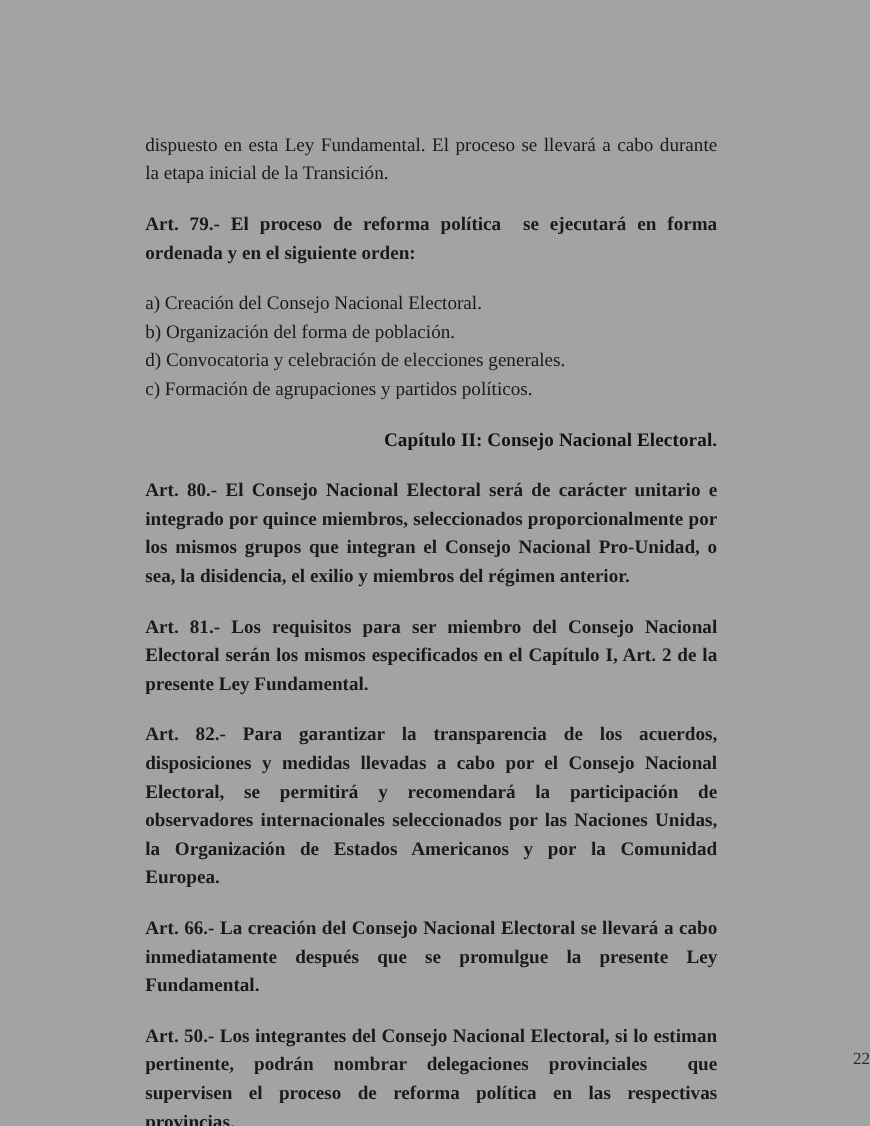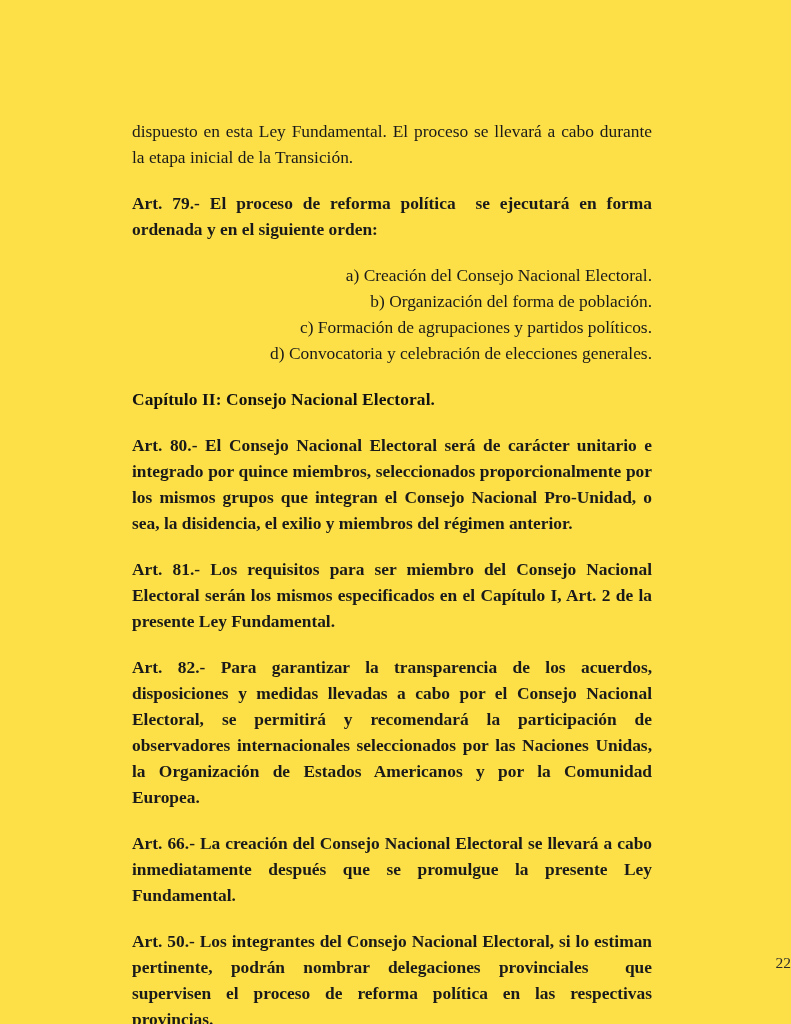--- a/index.html
+++ b/index.html
@@ -6,21 +6,21 @@
   html, body {
     margin: 0;
     padding: 0;
     background: #ffffff;
   }
 
   .page {
     position: relative;
     width: 791px;
     height: 1024px;
-    background: #fde047;
+    background: #a3a3a3;
     margin: 0 auto;
     overflow: hidden;
     font-family: "Liberation Serif", "DejaVu Serif", serif;
     color: #1a1a1a;
     -webkit-font-smoothing: antialiased;
   }
 
   .text-column {
     position: absolute;
     left: 132px;
@@ -47,27 +47,27 @@
   .gap-para {
     margin-top: 20px;
     font-weight: bold;
   }
 
   
   .enum {
     margin-top: 20px;
   }
   .enum p {
-    text-align: right;
+    text-align: left;
   }
 
   
   .chapter-heading {
     margin-top: 20px;
-    text-align: left;
+    text-align: right;
     font-weight: bold;
     font-size: 17.4px;
     line-height: 26px;
     letter-spacing: 0.1px;
     color: #121212;
   }
 
   
   p.indented {
     text-indent: 14px;
@@ -91,22 +91,22 @@
 
   <div class="text-column">
 
     <p class="block">dispuesto en esta Ley Fundamental. El proceso se llevará a cabo durante la etapa inicial de la Transición.</p>
 
     <p class="block gap-para">Art. 79.- El proceso de reforma política  se ejecutará en forma ordenada y en el siguiente orden:</p>
 
     <div class="enum">
       <p>a) Creación del Consejo Nacional Electoral.</p>
       <p>b) Organización del forma de población.</p>
+      <p>d) Convocatoria y celebración de elecciones generales.</p>
       <p>c) Formación de agrupaciones y partidos políticos.</p>
-      <p>d) Convocatoria y celebración de elecciones generales.</p>
     </div>
 
     <p class="chapter-heading">Capítulo II: Consejo Nacional Electoral.</p>
 
     <p class="block gap-para">Art. 80.- El Consejo Nacional Electoral será de carácter unitario e integrado por quince miembros, seleccionados proporcionalmente por los mismos grupos que integran el Consejo Nacional Pro-Unidad, o sea, la disidencia, el exilio y miembros del régimen anterior.</p>
 
     <p class="block gap-para">Art. 81.- Los requisitos para ser miembro del Consejo Nacional Electoral serán los mismos especificados en el Capítulo I, Art. 2 de la presente Ley Fundamental.</p>
 
     <p class="block gap-para">Art. 82.- Para garantizar la transparencia de los acuerdos, disposiciones y medidas llevadas a cabo por el Consejo Nacional Electoral, se permitirá y recomendará la participación de observadores internacionales seleccionados por las Naciones Unidas, la Organización de Estados Americanos y por la Comunidad Europea.</p>
 

